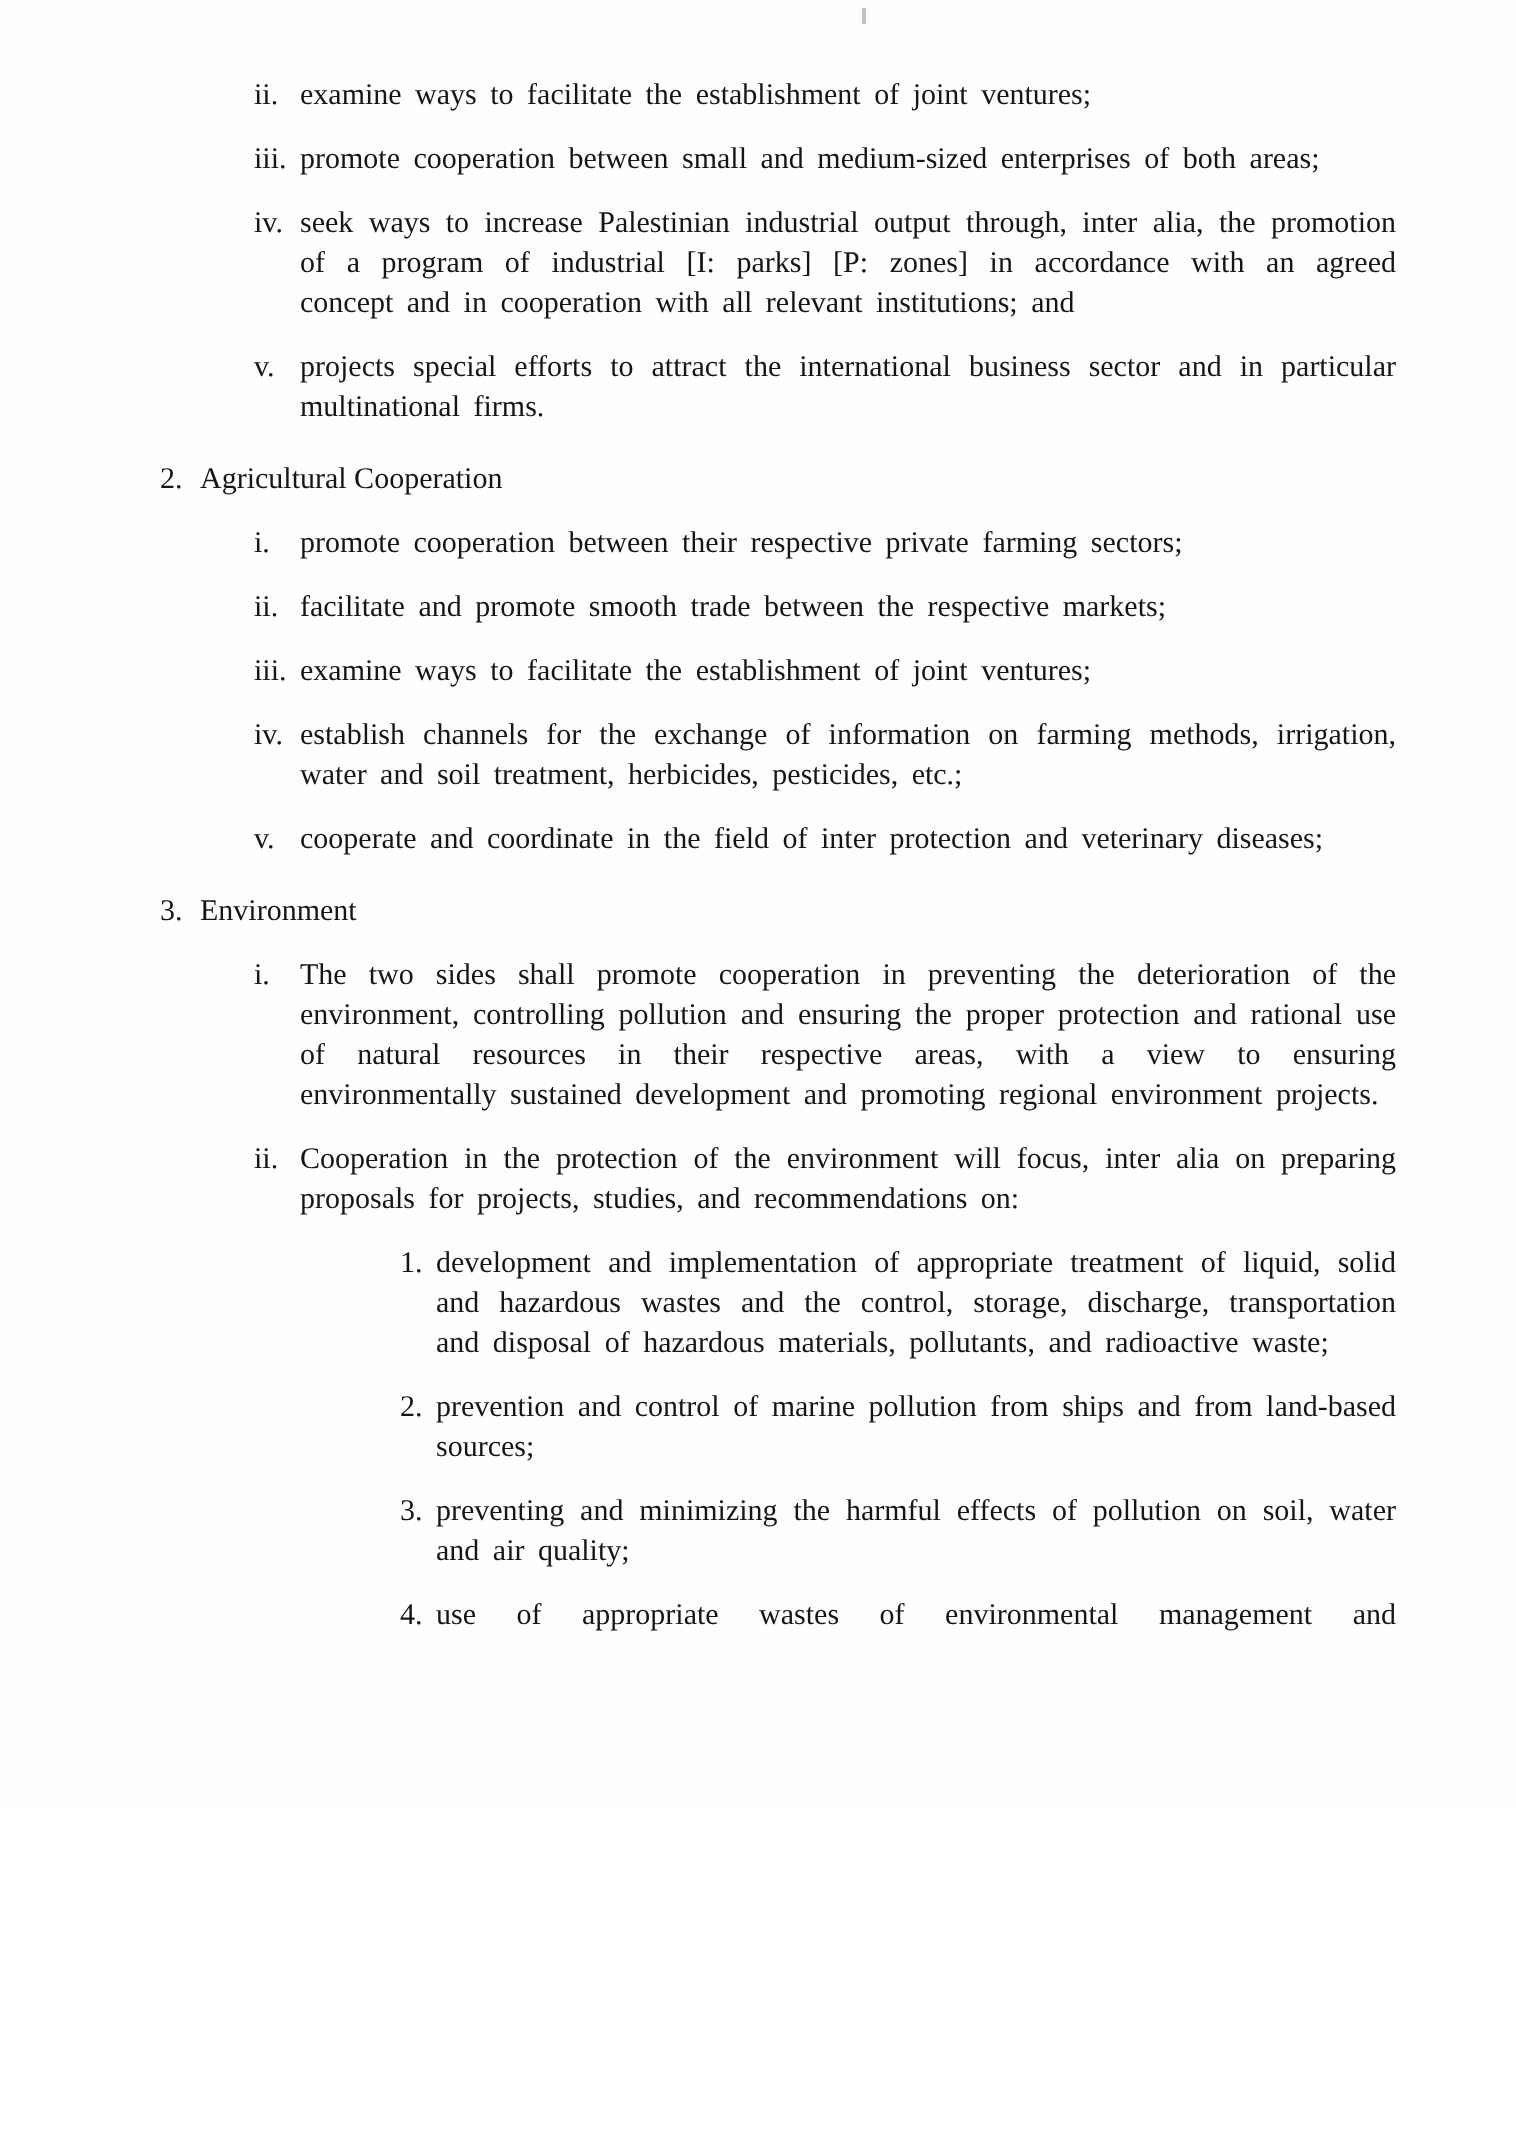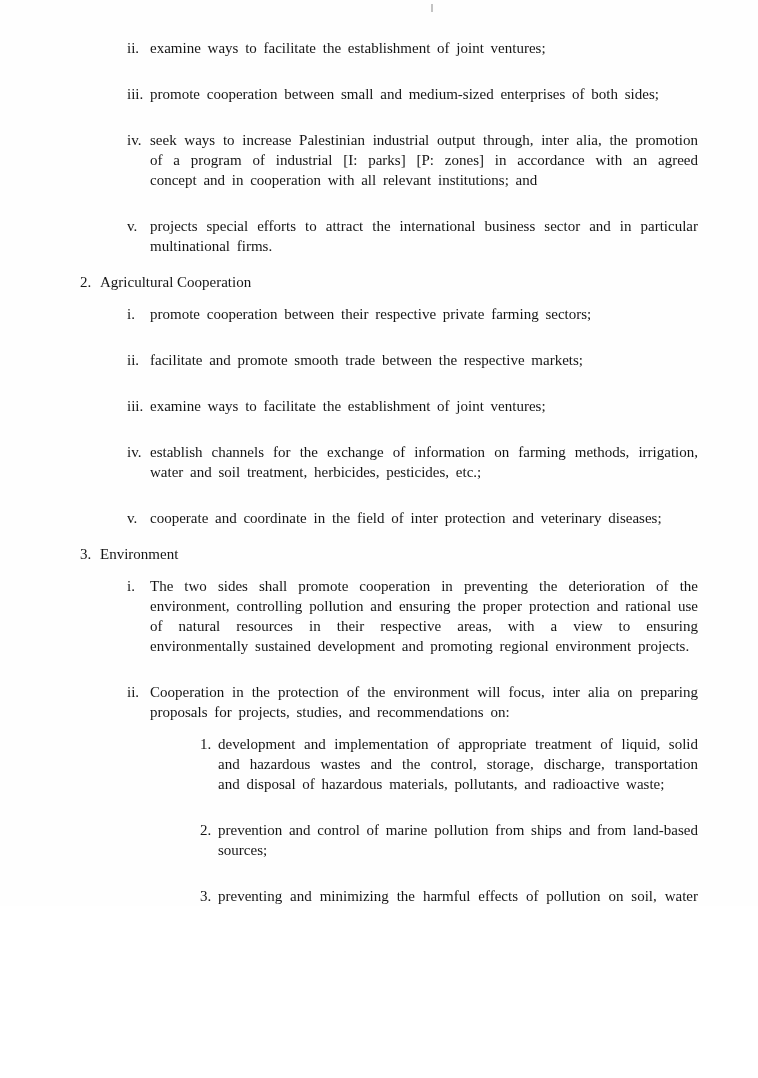--- a/index.html
+++ b/index.html
@@ -21,21 +21,21 @@
     .doc {
       position: absolute;
       top: 38px;
       left: 80px;
       width: 618px;
     }
     .list-1 { margin-left: 47px; }
     .list-2 { margin-left: 120px; }
     .item {
       display: flex;
-      margin-top: 26px;
+      margin-top: 12px;
     }
     .marker {
       flex: 0 0 23px;
       white-space: nowrap;
     }
     .list-2 .marker { flex: 0 0 18px; }
     .itext {
       flex: 1;
       text-align: justify;
       word-spacing: 3px;
@@ -88,21 +88,21 @@
 
   <div class="doc">
 
     <div class="list-1">
       <div class="item" style="margin-top:0;">
         <span class="marker">ii.</span>
         <span class="itext">examine ways to facilitate the establishment of joint ventures;</span>
       </div>
       <div class="item">
         <span class="marker">iii.</span>
-        <span class="itext">promote cooperation between small and medium-sized enterprises of both sides;</span>
+        <span class="itext">promote cooperation between small and medium-sized enterprises of both areas;</span>
       </div>
       <div class="item">
         <span class="marker">iv.</span>
         <span class="itext">seek ways to increase Palestinian industrial output through, inter alia, the promotion of a program of industrial [I: parks] [P: zones] in accordance with an agreed concept and in cooperation with all relevant institutions; and</span>
       </div>
       <div class="item">
         <span class="marker">v.</span>
         <span class="itext">projects special efforts to attract the international business sector and in particular multinational firms.</span>
       </div>
     </div>

